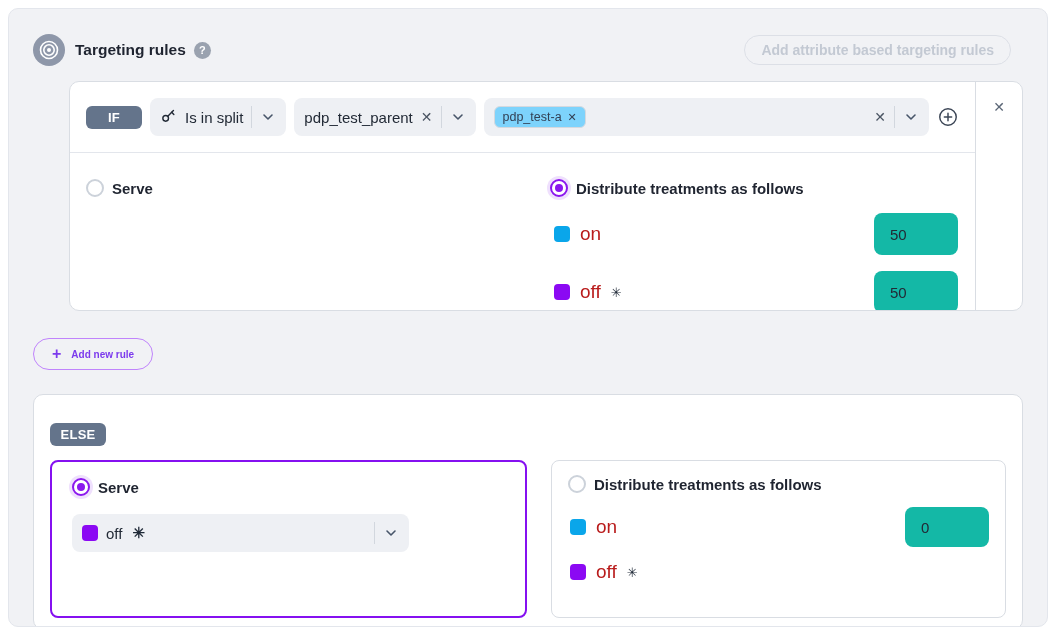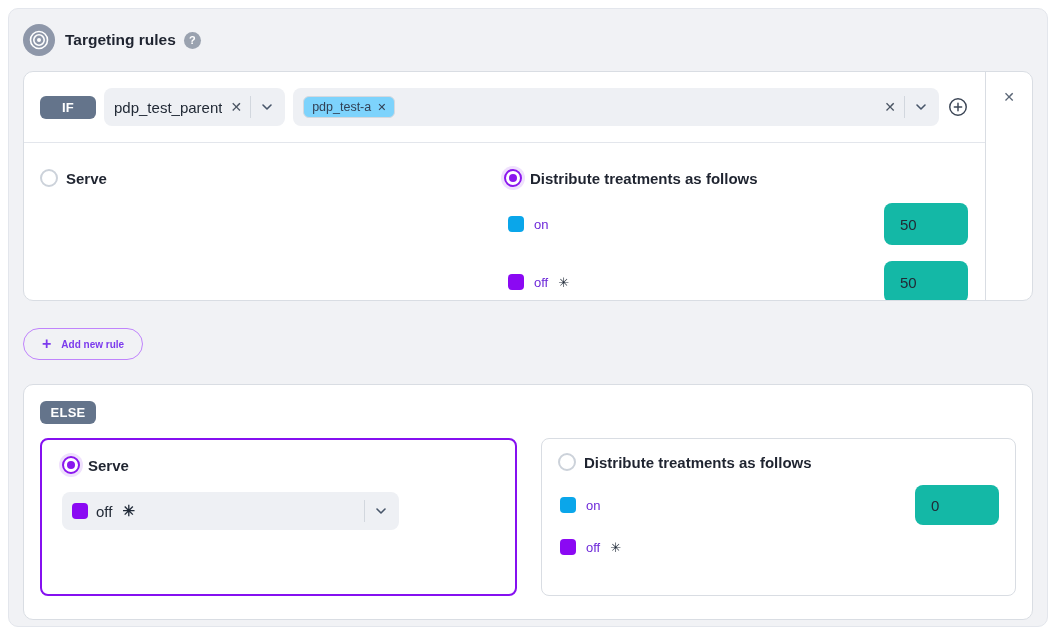--- a/index.html
+++ b/index.html
@@ -1,33 +1,33 @@
 <!DOCTYPE html>
 <html><head>
 <meta charset="utf-8">
 <style>
   * { box-sizing: border-box; margin: 0; padding: 0; }
   html,body { width:1056px; height:635px; background:#fff; font-family:"Liberation Sans", sans-serif; color:#1f2937; }
   .panel {
     margin:8px; width:1040px; height:619px;
     background:#f1f2f5; border:1px solid #e3e6ec; border-radius:10px;
-    padding:14px; overflow:hidden;
+    padding:24px; overflow:hidden;
   }
   
   .hdr { display:flex; align-items:center; height:34px; margin-bottom:14px; }
   .target-badge { width:32px; height:32px; border-radius:50%; background:#8e97a9; display:flex; align-items:center; justify-content:center; flex:0 0 auto; }
   .hdr-title { font-size:15.5px; font-weight:bold; color:#1f2430; margin-left:10px; }
   .help-dot { width:17px; height:17px; border-radius:50%; background:#9aa2af; color:#fff; font-size:11px; font-weight:bold;
     display:flex; align-items:center; justify-content:center; margin-left:8px; cursor:pointer; }
   .hdr-spacer { flex:1; }
   .pill-btn { border-radius:16px; background:transparent; font-size:14px; font-weight:bold; padding:6px 16px; cursor:pointer; border:1px solid; }
   .btn-disabled { color:#c3c9d3; border-color:#dcdfe6; cursor:default; margin-right:12px; }
   .btn-purple { color:#7e22ce; border-color:#a855f7; background:#fff; }
   
-  .rule-card { background:#fff; border:1px solid #d9dde3; border-radius:10px; height:230px; display:flex; overflow:hidden; }
+  .rule-card { background:#fff; border:1px solid #d9dde3; border-radius:10px; height:230px; display:flex; overflow:hidden;margin-left:36px; }
   .rule-main { flex:1; display:flex; flex-direction:column; min-width:0; }
   .rule-side { width:47px; border-left:1px solid #d9dde3; display:flex; justify-content:center; padding-top:18px; }
   .x-icon { color:#5b6676; font-size:14px; line-height:1; cursor:pointer; }
   .cond-row { display:flex; align-items:center; gap:8px; padding:16px; border-bottom:1px solid #e3e6ec; }
   .if-badge, .else-badge { background:#64748b; color:#fff; font-size:13px; font-weight:bold; border-radius:6px;
     padding:4px 0; width:56px; text-align:center; letter-spacing:.3px; flex:0 0 auto; }
   .ctrl { background:#eef0f4; border-radius:8px; height:38px; display:flex; align-items:center; padding:0 10px; gap:8px; cursor:pointer; }
   .ctrl .txt { font-size:15px; color:#222a36; white-space:nowrap; }
   .trunc { max-width:112px; overflow:hidden; }
   .vdiv { width:1px; height:22px; background:#d2d7de; flex:0 0 auto; }
@@ -43,21 +43,21 @@
   .treat-area { flex:1; display:flex; padding:14px 0 0 0; }
   .treat-left { width:472px; padding:12px 16px; }
   .treat-right { flex:1; padding:12px 0 0 8px; }
   .radio-line { display:flex; align-items:center; gap:8px; }
   .radio { width:18px; height:18px; border-radius:50%; border:2px solid #ccd2da; background:#fff; position:relative; flex:0 0 auto; cursor:pointer; }
   .radio.sel { border-color:#8b17ee; box-shadow:0 0 0 3px #efe0fd; }
   .radio.sel::after { content:""; position:absolute; left:50%; top:50%; width:8px; height:8px; margin:-4px 0 0 -4px; border-radius:50%; background:#8b17ee; }
   .radio-lbl { font-size:15px; font-weight:bold; color:#1f2430; }
   .t-row { display:flex; align-items:center; margin-top:16px; padding-left:4px; }
   .swatch { width:16px; height:16px; border-radius:4px; flex:0 0 auto; }
-  .t-name { font-size:13px; color:#6d28d9; margin-left:10px; }
+  .t-name { font-size:19px; color:#b91c1c; margin-left:10px; }
   .star { font-size:13px; color:#1f2937; margin-left:10px; }
   .t-input { margin-left:auto; margin-right:17px; width:84px; height:42px; border:none; background:#14b8a6; border-radius:8px;
     font-size:15px; color:#222a36; padding:0 16px; font-family:"Liberation Sans", sans-serif; }
   
   .add-rule { margin:27px 0 24px 0; display:inline-flex; align-items:center; gap:10px; background:transparent;
     border:1px solid #c084fc; border-radius:16px; padding:6px 18px; cursor:pointer; }
   .add-rule .plus { color:#7c3aed; font-size:16px; font-weight:bold; }
   .add-rule .lbl { color:#7c3aed; font-size:10px; font-weight:bold; }
   
   .else-card { background:#fff; border:1px solid #d9dde3; border-radius:10px; height:236px; padding:16px; }
@@ -80,29 +80,46 @@
     <span class="target-badge">
       <svg width="22" height="22" viewBox="0 0 22 22" fill="none">
         <circle cx="11" cy="11" r="8.5" stroke="#fff" stroke-width="1.6"></circle>
         <circle cx="11" cy="11" r="5.2" stroke="#fff" stroke-width="1.6"></circle>
         <circle cx="11" cy="11" r="2" fill="#fff"></circle>
       </svg>
     </span>
     <span class="hdr-title">Targeting rules</span>
     <span class="help-dot">?</span>
     <span class="hdr-spacer"></span>
+    <button class="pill-btn btn-disabled">Add attribute based targeting rules</button>
   </div>
 
   
   <div class="rule-card">
     <div class="rule-main">
 
       <div class="cond-row">
         <span class="if-badge">IF</span>
 
+        <div class="ctrl">
+          <span>
+            <svg width="17" height="17" viewBox="0 0 24 24" fill="none" stroke="#222a36" stroke-width="2" stroke-linecap="round">
+              <circle cx="8" cy="16" r="4"></circle>
+              <path d="M11 13 L19 5"></path>
+                <path d="M16.5 7.5 L19.5 10.5"></path>
+            </svg>
+          </span>
+          <span class="txt">Is in split</span>
+          <span class="vdiv"></span>
+          <span class="chev">
+            <svg width="16" height="16" viewBox="0 0 24 24" fill="none" stroke="#475569" stroke-width="2.4" stroke-linecap="round" stroke-linejoin="round">
+                <polyline points="6 9 12 15 18 9"></polyline>
+              </svg>
+          </span>
+        </div>
 
         <div class="ctrl">
           <span class="txt trunc">pdp_test_parent</span>
           <span class="sm-x">✕</span>
           <span class="vdiv"></span>
           <span class="chev">
             <svg width="16" height="16" viewBox="0 0 24 24" fill="none" stroke="#475569" stroke-width="2.4" stroke-linecap="round" stroke-linejoin="round">
                 <polyline points="6 9 12 15 18 9"></polyline>
               </svg>
           </span>
@@ -164,21 +181,21 @@
   </div>
 
   
   <button class="add-rule">
     <span class="plus">+</span>
     <span class="lbl">Add new rule</span>
   </button>
 
   
   <div class="else-card">
-    <span class="else-badge" style="display:inline-block;">ELSE</span>
+    <span class="else-badge" style="display:inline-block;margin-top:12px;">ELSE</span>
     <div class="else-body">
 
       <div class="serve-box">
         <div class="radio-line">
           <span class="radio sel"></span>
           <span class="radio-lbl">Serve</span>
         </div>
         <div class="ctrl serve-dd">
           <span class="swatch" style="background: rgb(139, 9, 243);"></span>
           <span class="txt">off</span>

